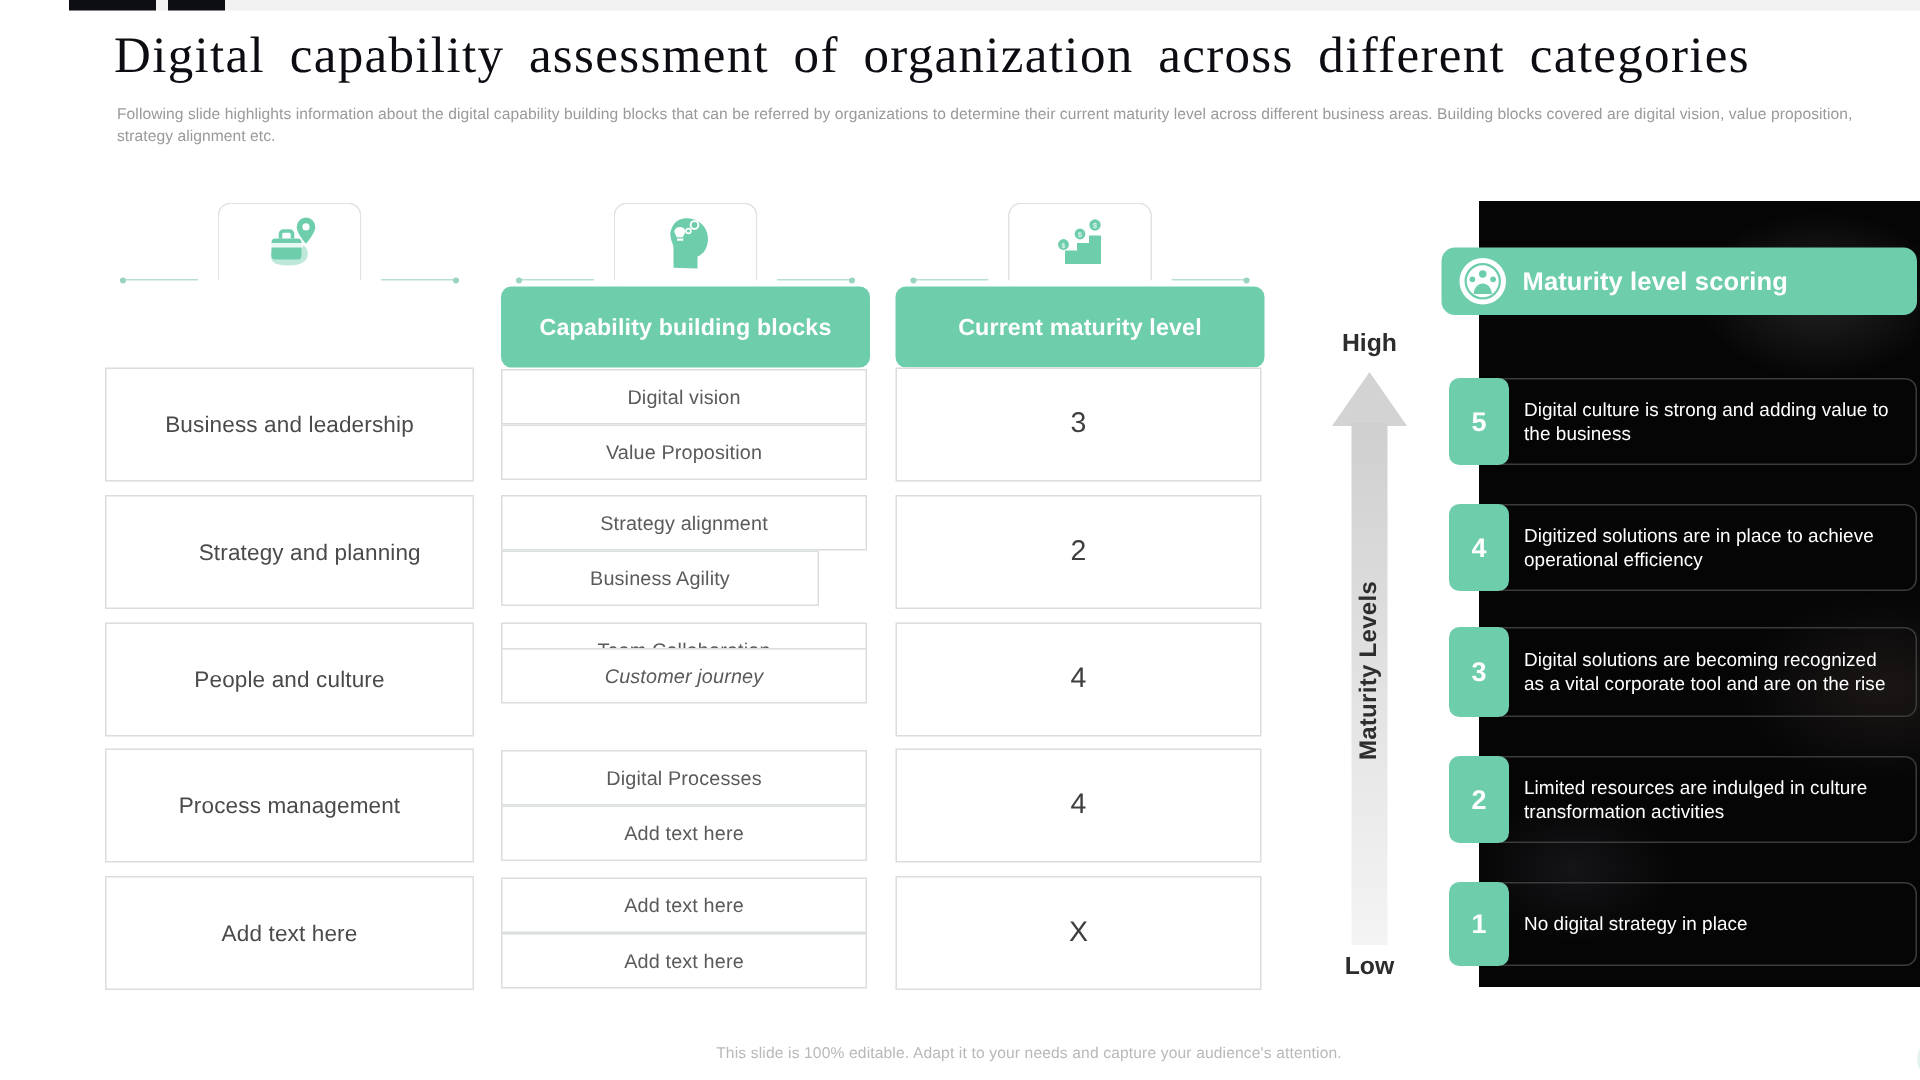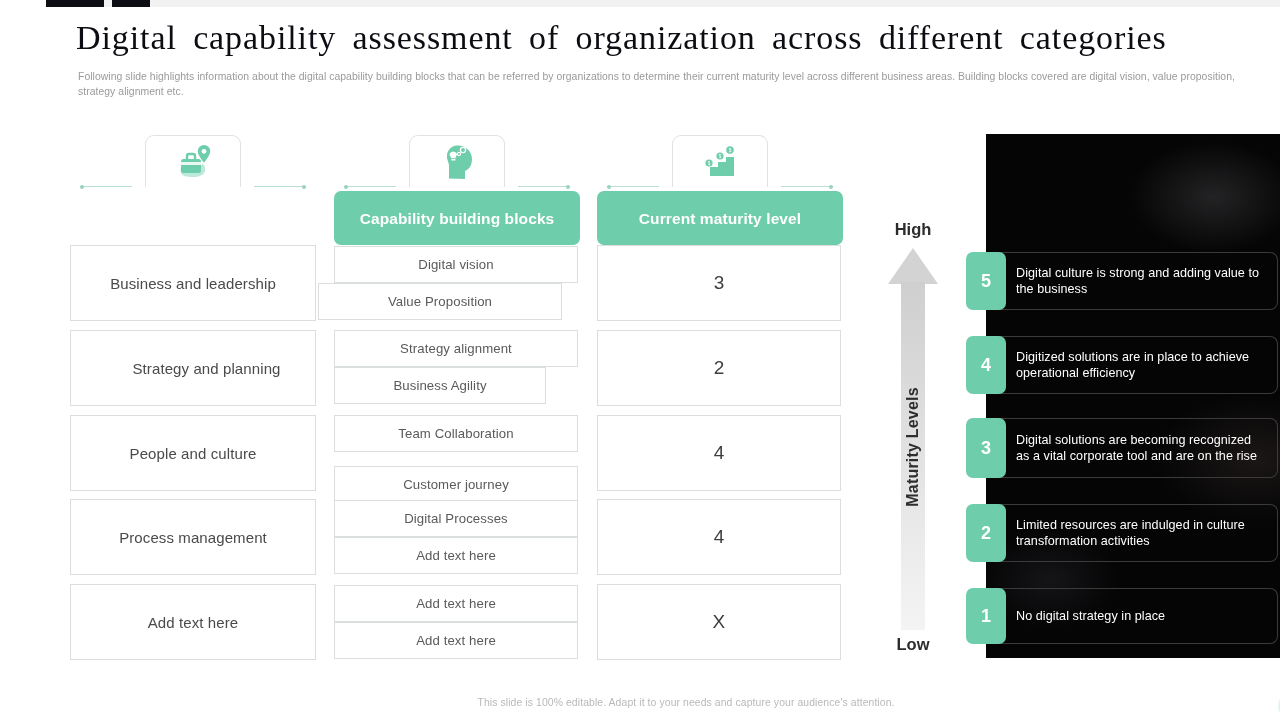--- a/index.html
+++ b/index.html
@@ -198,31 +198,31 @@
         <text x="22" y="17" font-size="4.6" fill="#ffffff" text-anchor="middle" font-family="Liberation Sans, sans-serif">$</text>
         <circle cx="32" cy="9" r="3.8" fill="#6ecdaa"></circle>
         <text x="32" y="11" font-size="4.8" fill="#ffffff" text-anchor="middle" font-family="Liberation Sans, sans-serif">$</text>
       </svg>
     </div>
     <div class="headbar">Current maturity level</div>
   </div>
 
   <div class="cell" style="left:24px; top:245px; width:246px; height:76px;">Business and leadership</div>
   <div class="cell sub" style="left:288px; top:246px; width:244px; height:37px;">Digital vision</div>
-  <div class="cell sub" style="left:272px; top:283px; width:244px; height:37px;">Value Proposition</div>
+  <div class="cell sub" style="left:288px; top:283px; width:244px; height:37px;">Value Proposition</div>
   <div class="cell score" style="left:551px; top:245px; width:244px; height:76px;">3</div>
 
   <div class="cell" style="left:24px; top:330px; width:246px; height:76px;padding-left:27px;">Strategy and planning</div>
   <div class="cell sub" style="left:288px; top:330px; width:244px; height:37px;">Strategy alignment</div>
   <div class="cell sub" style="left:288px; top:367px; width:212px; height:37px;">Business Agility</div>
   <div class="cell score" style="left:551px; top:330px; width:244px; height:76px;">2</div>
 
   <div class="cell" style="left:24px; top:415px; width:246px; height:76px;">People and culture</div>
   <div class="cell sub" style="left:288px; top:415px; width:244px; height:37px;">Team Collaboration</div>
-  <div class="cell sub" style="left:288px; top:466px; width:244px; height:37px;">Customer journey</div>
+  <div class="cell sub" style="left:288px; top:432px; width:244px; height:37px;font-style:italic;">Customer journey</div>
   <div class="cell score" style="left:551px; top:415px; width:244px; height:76px;">4</div>
 
   <div class="cell" style="left:24px; top:499px; width:246px; height:76px;">Process management</div>
   <div class="cell sub" style="left:288px; top:500px; width:244px; height:37px;">Digital Processes</div>
   <div class="cell sub" style="left:288px; top:537px; width:244px; height:37px;">Add text here</div>
   <div class="cell score" style="left:551px; top:499px; width:244px; height:76px;">4</div>
 
   <div class="cell" style="left:24px; top:584px; width:246px; height:76px;">Add text here</div>
   <div class="cell sub" style="left:288px; top:585px; width:244px; height:37px;">Add text here</div>
   <div class="cell sub" style="left:288px; top:622px; width:244px; height:37px;">Add text here</div>
@@ -231,20 +231,33 @@
   <div class="hl-label" style="left:827px; top:220px;">High</div>
   <div class="arrow-wrap">
     <div class="arrow-head"></div>
     <div class="arrow-shaft"></div>
     <div class="arrow-text">Maturity Levels</div>
   </div>
   <div class="hl-label" style="left:827px; top:635px;">Low</div>
 
   <div class="darkpanel"></div>
 
+  <div class="panel-title">
+    <div class="globe-icon">
+      <svg viewBox="0 0 31 31" width="31" height="31">
+        <circle cx="15.5" cy="15.5" r="14" fill="#ffffff"></circle>
+        <circle cx="15.5" cy="15.5" r="11.4" fill="none" stroke="#6ecdaa" stroke-width="1.5"></circle>
+        <circle cx="15.5" cy="10.6" r="2.5" fill="#6ecdaa"></circle>
+        <circle cx="8.6" cy="14.2" r="1.9" fill="#6ecdaa"></circle>
+        <circle cx="22.4" cy="14.2" r="1.9" fill="#6ecdaa"></circle>
+        <path d="M9.5 24 c0 -4 2.8 -7 6 -7 c3.2 0 6 3 6 7 Z" fill="#6ecdaa"></path>
+      </svg>
+    </div>
+    <div class="ttxt">Maturity level scoring</div>
+  </div>
 
   <div class="lvl-row" style="left:920px; top:252px; width:312px; height:58px;">
     <div class="lvl-badge">5</div>
     <div class="lvl-box">Digital culture is strong and adding value to the business</div>
   </div>
 
   <div class="lvl-row" style="left:920px; top:336px; width:312px; height:58px;">
     <div class="lvl-badge">4</div>
     <div class="lvl-box">Digitized solutions are in place to achieve operational efficiency</div>
   </div>

